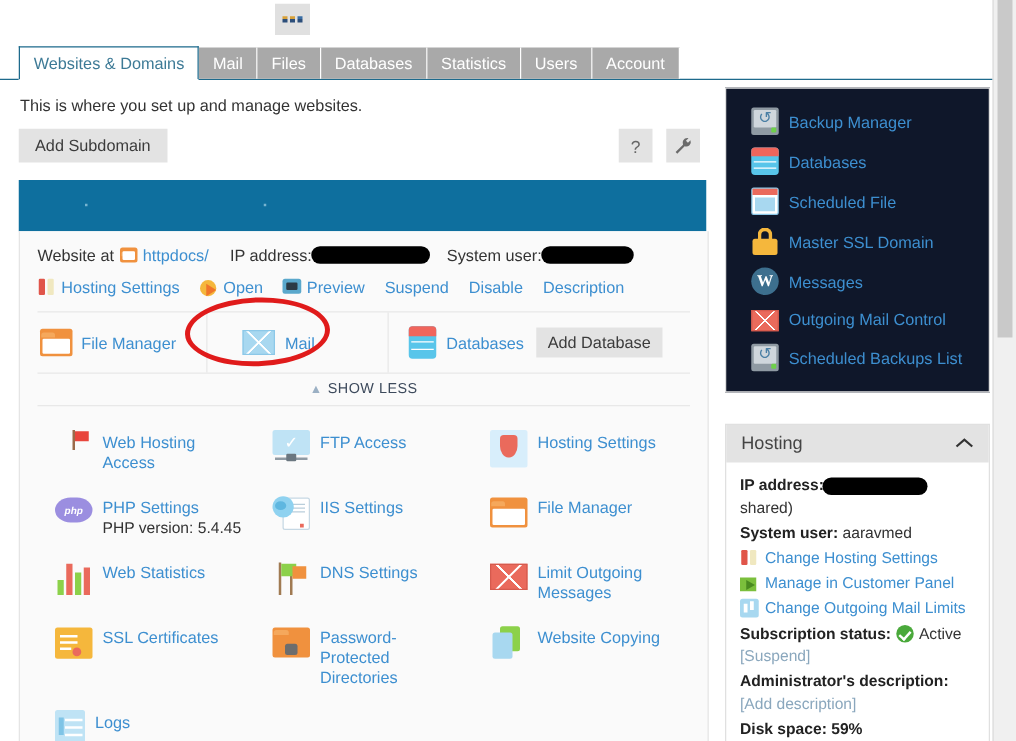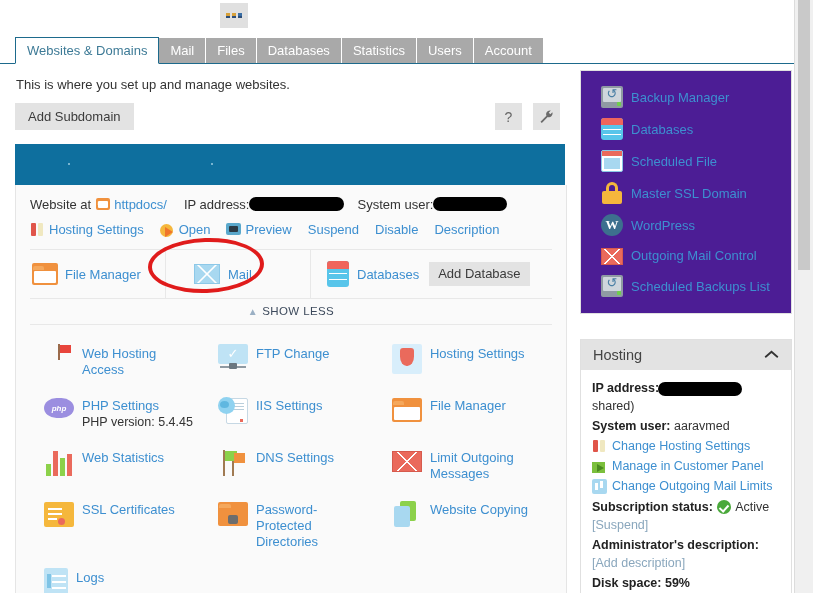--- a/index.html
+++ b/index.html
@@ -84,21 +84,21 @@
 
   
   .grid{border-top:1px solid #e8e8e8;padding:10px 0 12px 0;display:flex;flex-wrap:wrap;}
   .gitem{width:33.33%;box-sizing:border-box;display:flex;align-items:flex-start;padding:9px 6px 9px 14px;min-height:48px;}
   .gicon{width:30px;height:30px;flex:0 0 30px;margin-right:8px;position:relative;}
   .gtext{padding-top:2px;line-height:16px;}
   .gtext .sub{color:#333;font-size:12.5px;display:block;}
 
   
   .rcol{position:absolute;left:580px;top:70px;width:212px;}
-  .panel{background:#4c1d95;border:1px solid #e0e0e0;}
+  .panel{background:#0f172a;border:1px solid #e0e0e0;}
   .panel-quick{padding:10px 0 11px 0;}
   .qlink{display:flex;align-items:center;padding:5px 0 5px 20px;}
   .qlink .qi{width:22px;height:22px;flex:0 0 22px;margin-right:8px;position:relative;}
   .qlink a{font-size:13px;}
 
   .panel-host{margin-top:25px;border:1px solid #e0e0e0;}
   .panel-host .ph-head{background:#e3e3e3;height:30px;display:flex;align-items:center;justify-content:space-between;padding:0 12px;}
   .panel-host .ph-head .t{font-size:14.5px;color:#444;}
   .panel-host .ph-head .c{color:#333;font-size:12px;}
   .ph-body{padding:9px 11px 12px 11px;font-size:12.5px;line-height:18px;}
@@ -325,21 +325,21 @@
           </span>
           <span class="gtext"><a href="#" class="lnk">Web Hosting Access</a></span>
         </div>
 
         <div class="gitem">
           <span class="gicon">
             <span class="ic ic-ftp" style="height:20px;"></span>
             <span style="position:absolute;left:2px;top:22px;right:2px;height:2px;background:#8f9aa3;"></span>
             <span style="position:absolute;left:11px;top:19px;width:8px;height:6px;background:#6b7780;border-radius:1px;"></span>
           </span>
-          <span class="gtext"><a href="#" class="lnk">FTP Change</a></span>
+          <span class="gtext"><a href="#" class="lnk">FTP Access</a></span>
         </div>
 
         <div class="gitem">
           <span class="gicon">
             <span class="ic ic-shield"></span>
           </span>
           <span class="gtext"><a href="#" class="lnk">Hosting Settings</a></span>
         </div>
 
         <div class="gitem">
@@ -492,21 +492,21 @@
               <span class="bd"></span>
             </span>
           </span>
         <a href="#" class="lnk">Master SSL Domain</a>
       </div>
 
       <div class="qlink">
         <span class="qi">
             <span class="ic ic-wp">W</span>
           </span>
-        <a href="#" class="lnk">WordPress</a>
+        <a href="#" class="lnk">Messages</a>
       </div>
 
       <div class="qlink">
         <span class="qi" style="height:17px;margin-top:2px;">
             <span class="ic ic-env red"></span>
           </span>
         <a href="#" class="lnk">Outgoing Mail Control</a>
       </div>
 
       <div class="qlink">

